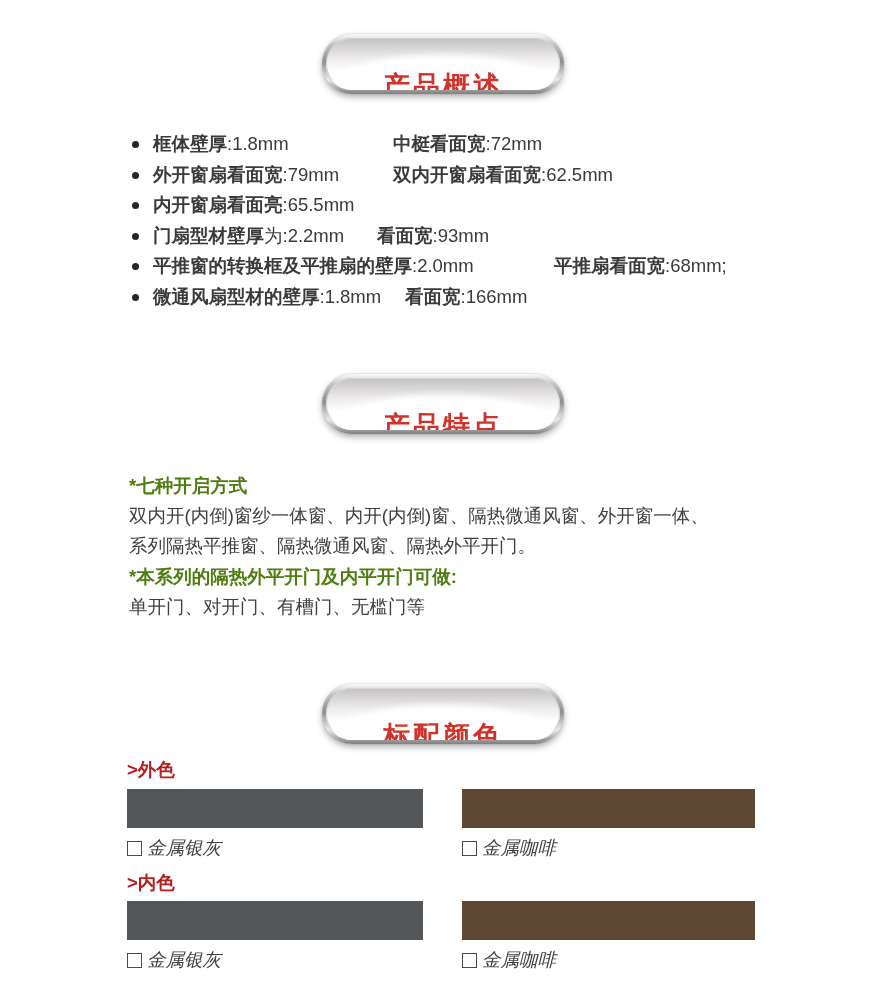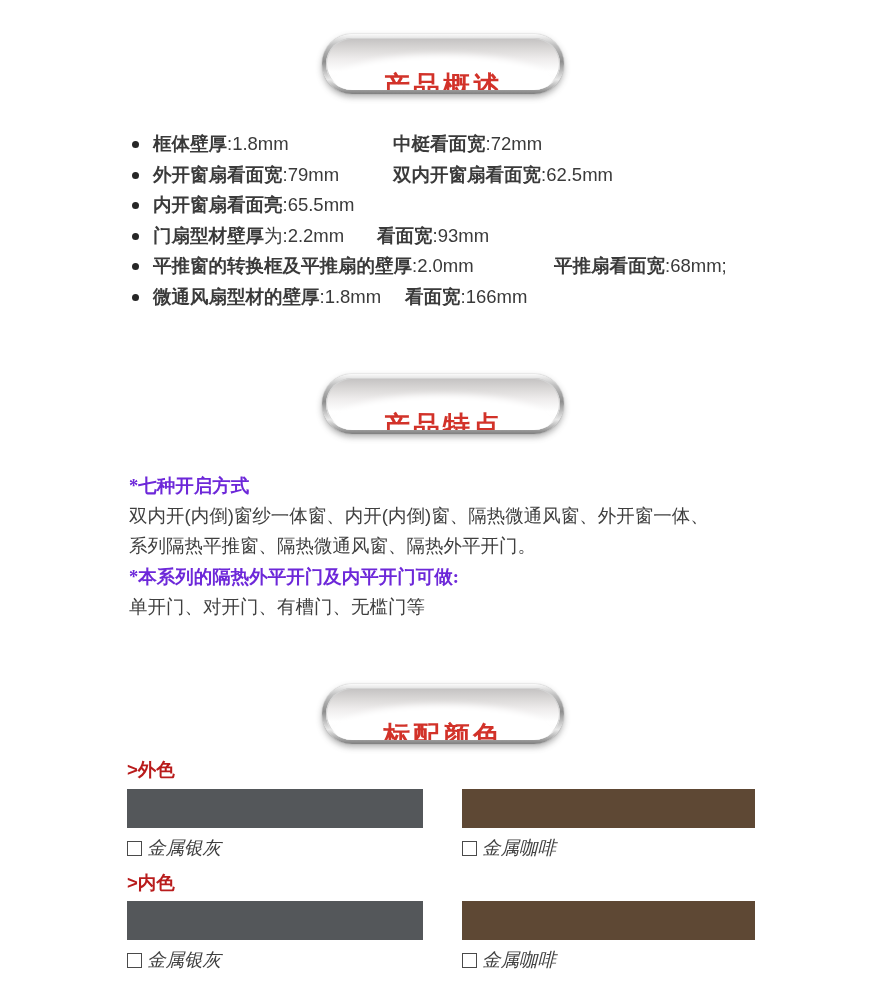--- a/index.html
+++ b/index.html
@@ -40,21 +40,21 @@
   .o-row:nth-child(1) .c2{left:263px;}
   .o-row:nth-child(2) .c2{left:263px;}
   .o-row:nth-child(4) .c2{left:247px;}
   .o-row:nth-child(5) .c2{left:380px;margin-left:44px;}
   .o-row:nth-child(6) .c2{left:275px;}
   .b{font-weight:700;}
 
   
   .features{position:absolute;left:129px;top:471px;width:640px;font-size:18.5px;color:#3f3f3f;}
   .features div{line-height:30.2px;white-space:nowrap;}
-  .features .bold{font-weight:700;color:#6d28d9;font-family:Liberation Serif, serif;}
+  .features .bold{font-weight:700;color:#4d7c0f;}
 
   
   .c-head{position:absolute;left:127px;font-size:18.5px;font-weight:700;color:#b91c1c;line-height:22px;}
   #outer-color-heading{top:759px;}
   #inner-color-heading{top:872px;}
   .swatch{position:absolute;height:39px;}
   .swatch.gray{left:127px;width:296px;}
   .swatch.brown{left:462px;width:293px;}
   .sw-row1{top:789px;}
   .sw-row2{top:901px;}

